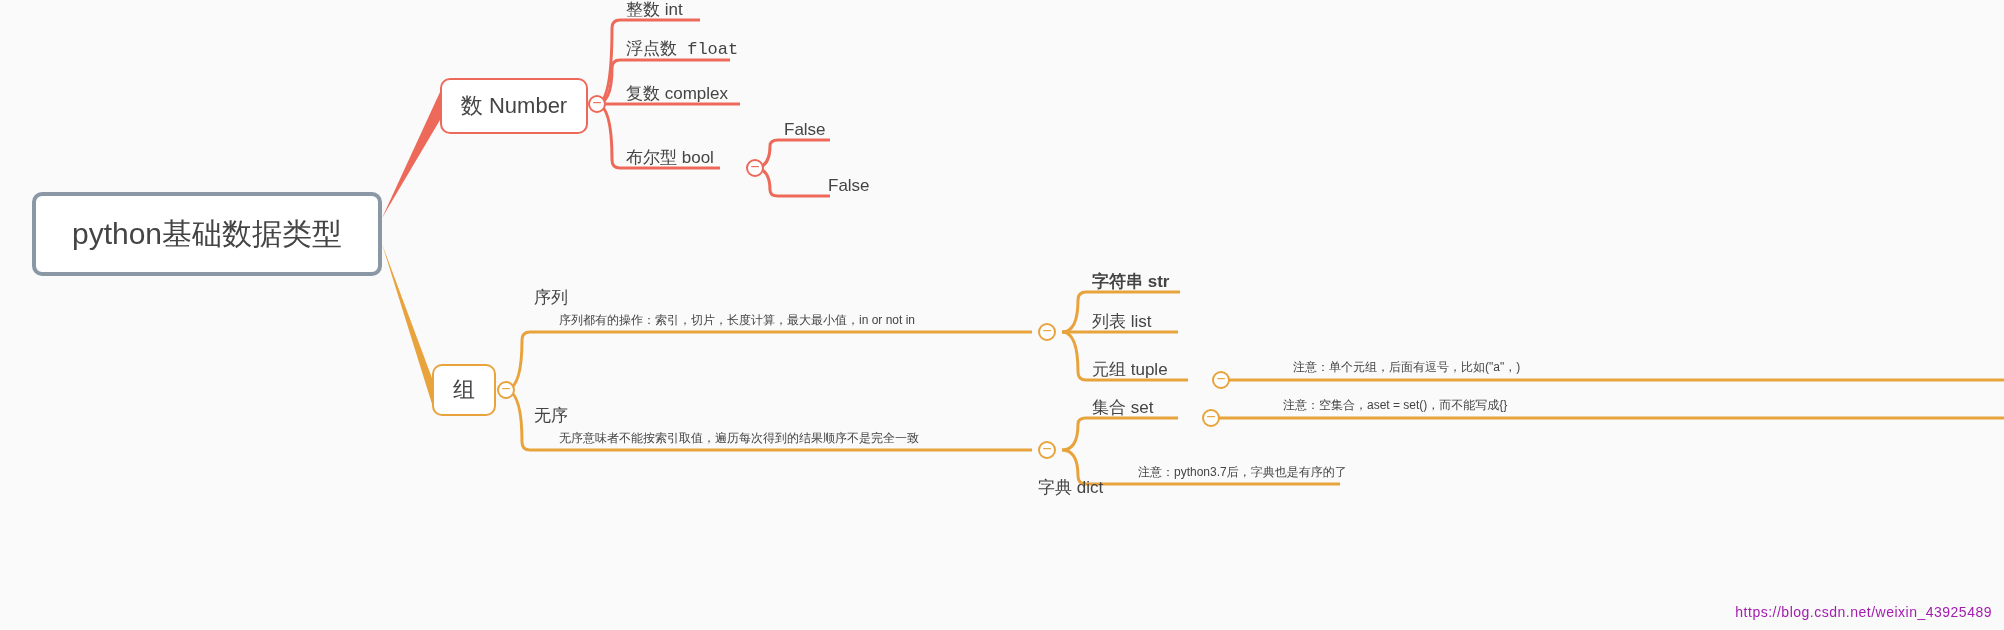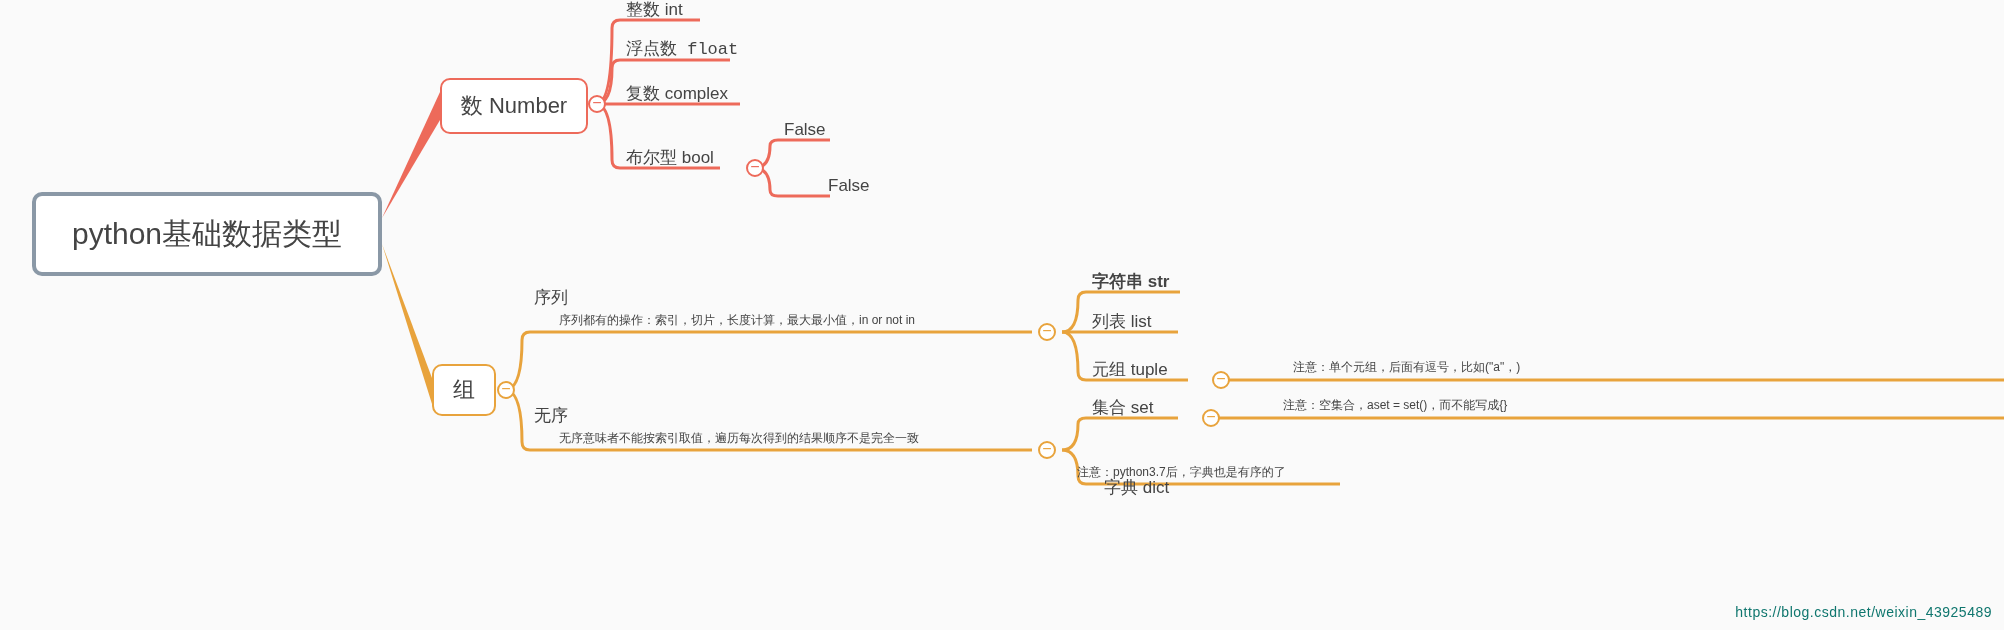--- a/index.html
+++ b/index.html
@@ -60,21 +60,21 @@
   }
   .collapse.red { border: 2px solid #ed6a5a; color:#ed6a5a; }
   .collapse.yel { border: 2px solid #e8a33c; color:#e8a33c; }
   .collapse span { position:relative; top:-1px; }
   svg { position:absolute; top:0; left:0; pointer-events:none; }
   .watermark {
     position:absolute;
     right:12px;
     bottom:10px;
     font-size:14px;
-    color:#0f766e;
+    color:#a21caf;
     letter-spacing:0.5px;
   }
 </style>
 </head>
 <body>
 
 <svg width="2004" height="630">
 
   <polygon points="382,218 440,92 440,120" fill="#ed6a5a"></polygon>
 
@@ -150,16 +150,16 @@
 <div class="collapse yel" style="left:1038px; top:441px;">
     <span>−</span>
   </div>
 
 <div class="leaf" style="left:1092px; top:396px;">集合 set</div>
 <div class="collapse yel" style="left:1202px; top:409px;">
     <span>−</span>
   </div>
 <div class="leaf small" style="left:1258px; top:397px;">注意：空集合，aset = set()，而不能写成{}</div>
 
-<div class="leaf" style="left:1104px; top:440px;margin-top:36px;">字典 dict</div>
-<div class="leaf small" style="left:1052px; top:464px;text-align:center;">注意：python3.7后，字典也是有序的了</div>
+<div class="leaf" style="left:1038px; top:440px;margin-top:36px;">字典 dict</div>
+<div class="leaf small" style="left:1113px; top:464px;text-align:center;">注意：python3.7后，字典也是有序的了</div>
 
 <div class="watermark">https://blog.csdn.net/weixin_43925489</div>
 
 </body></html>

